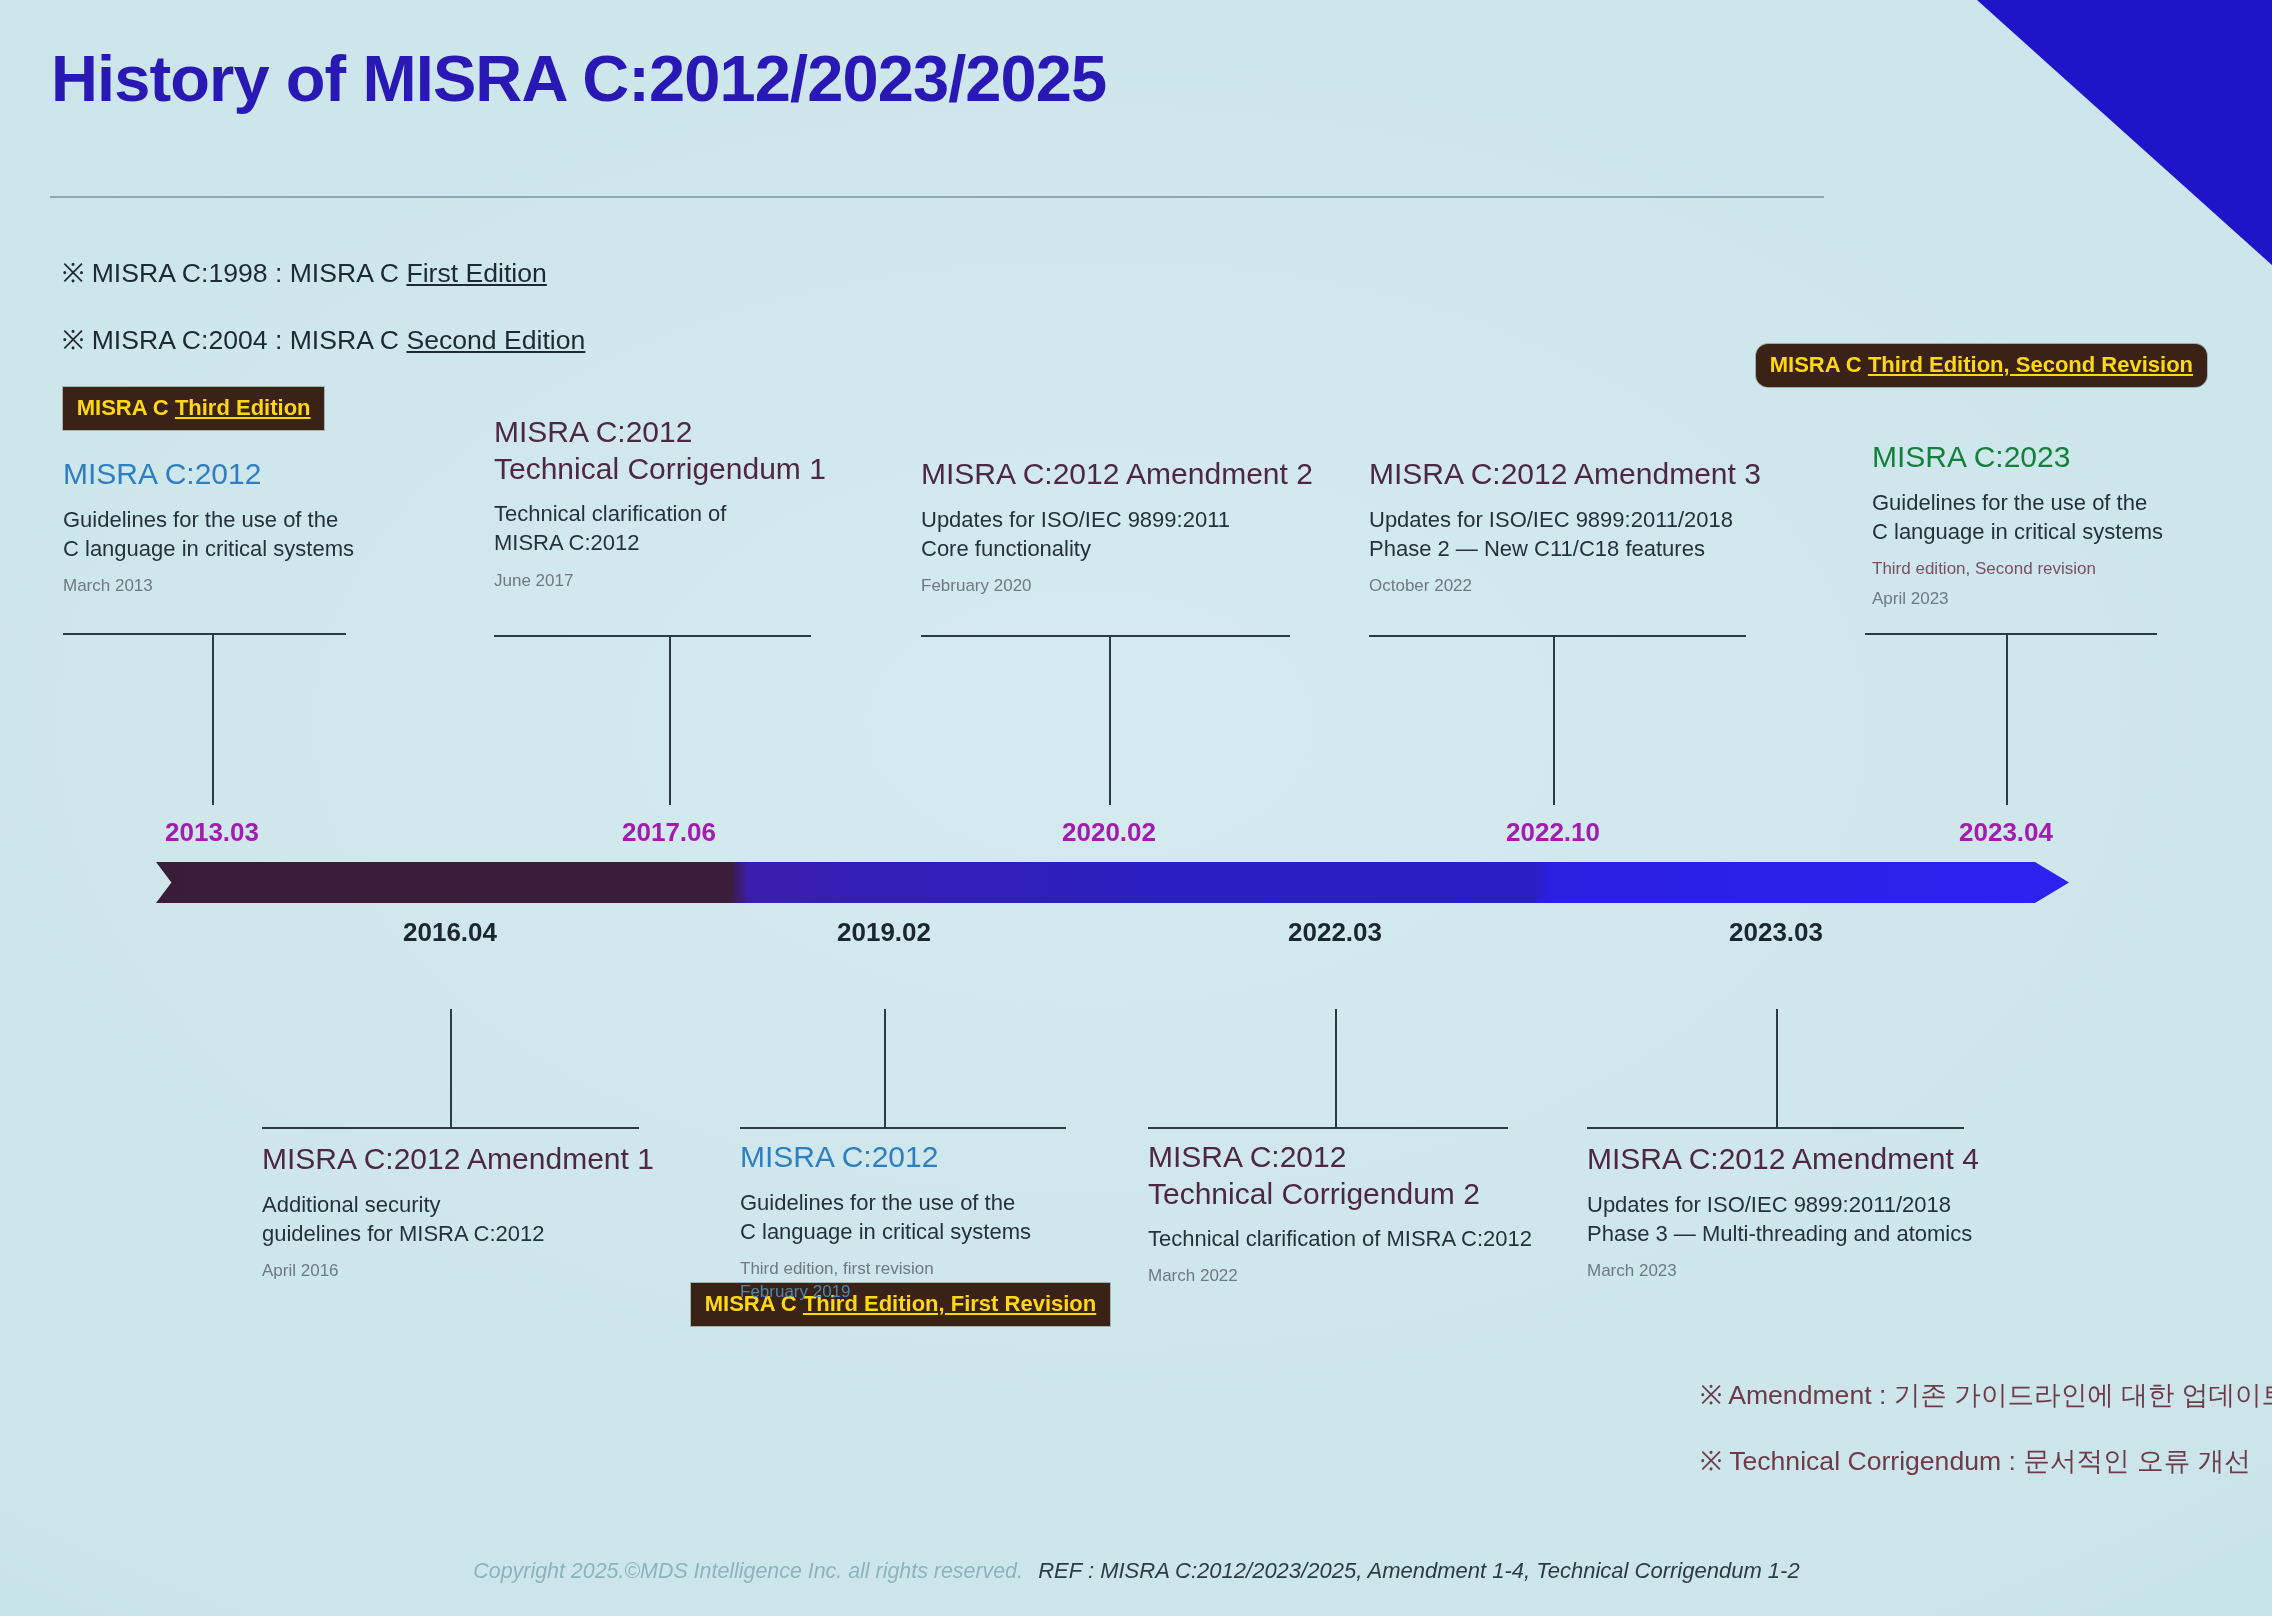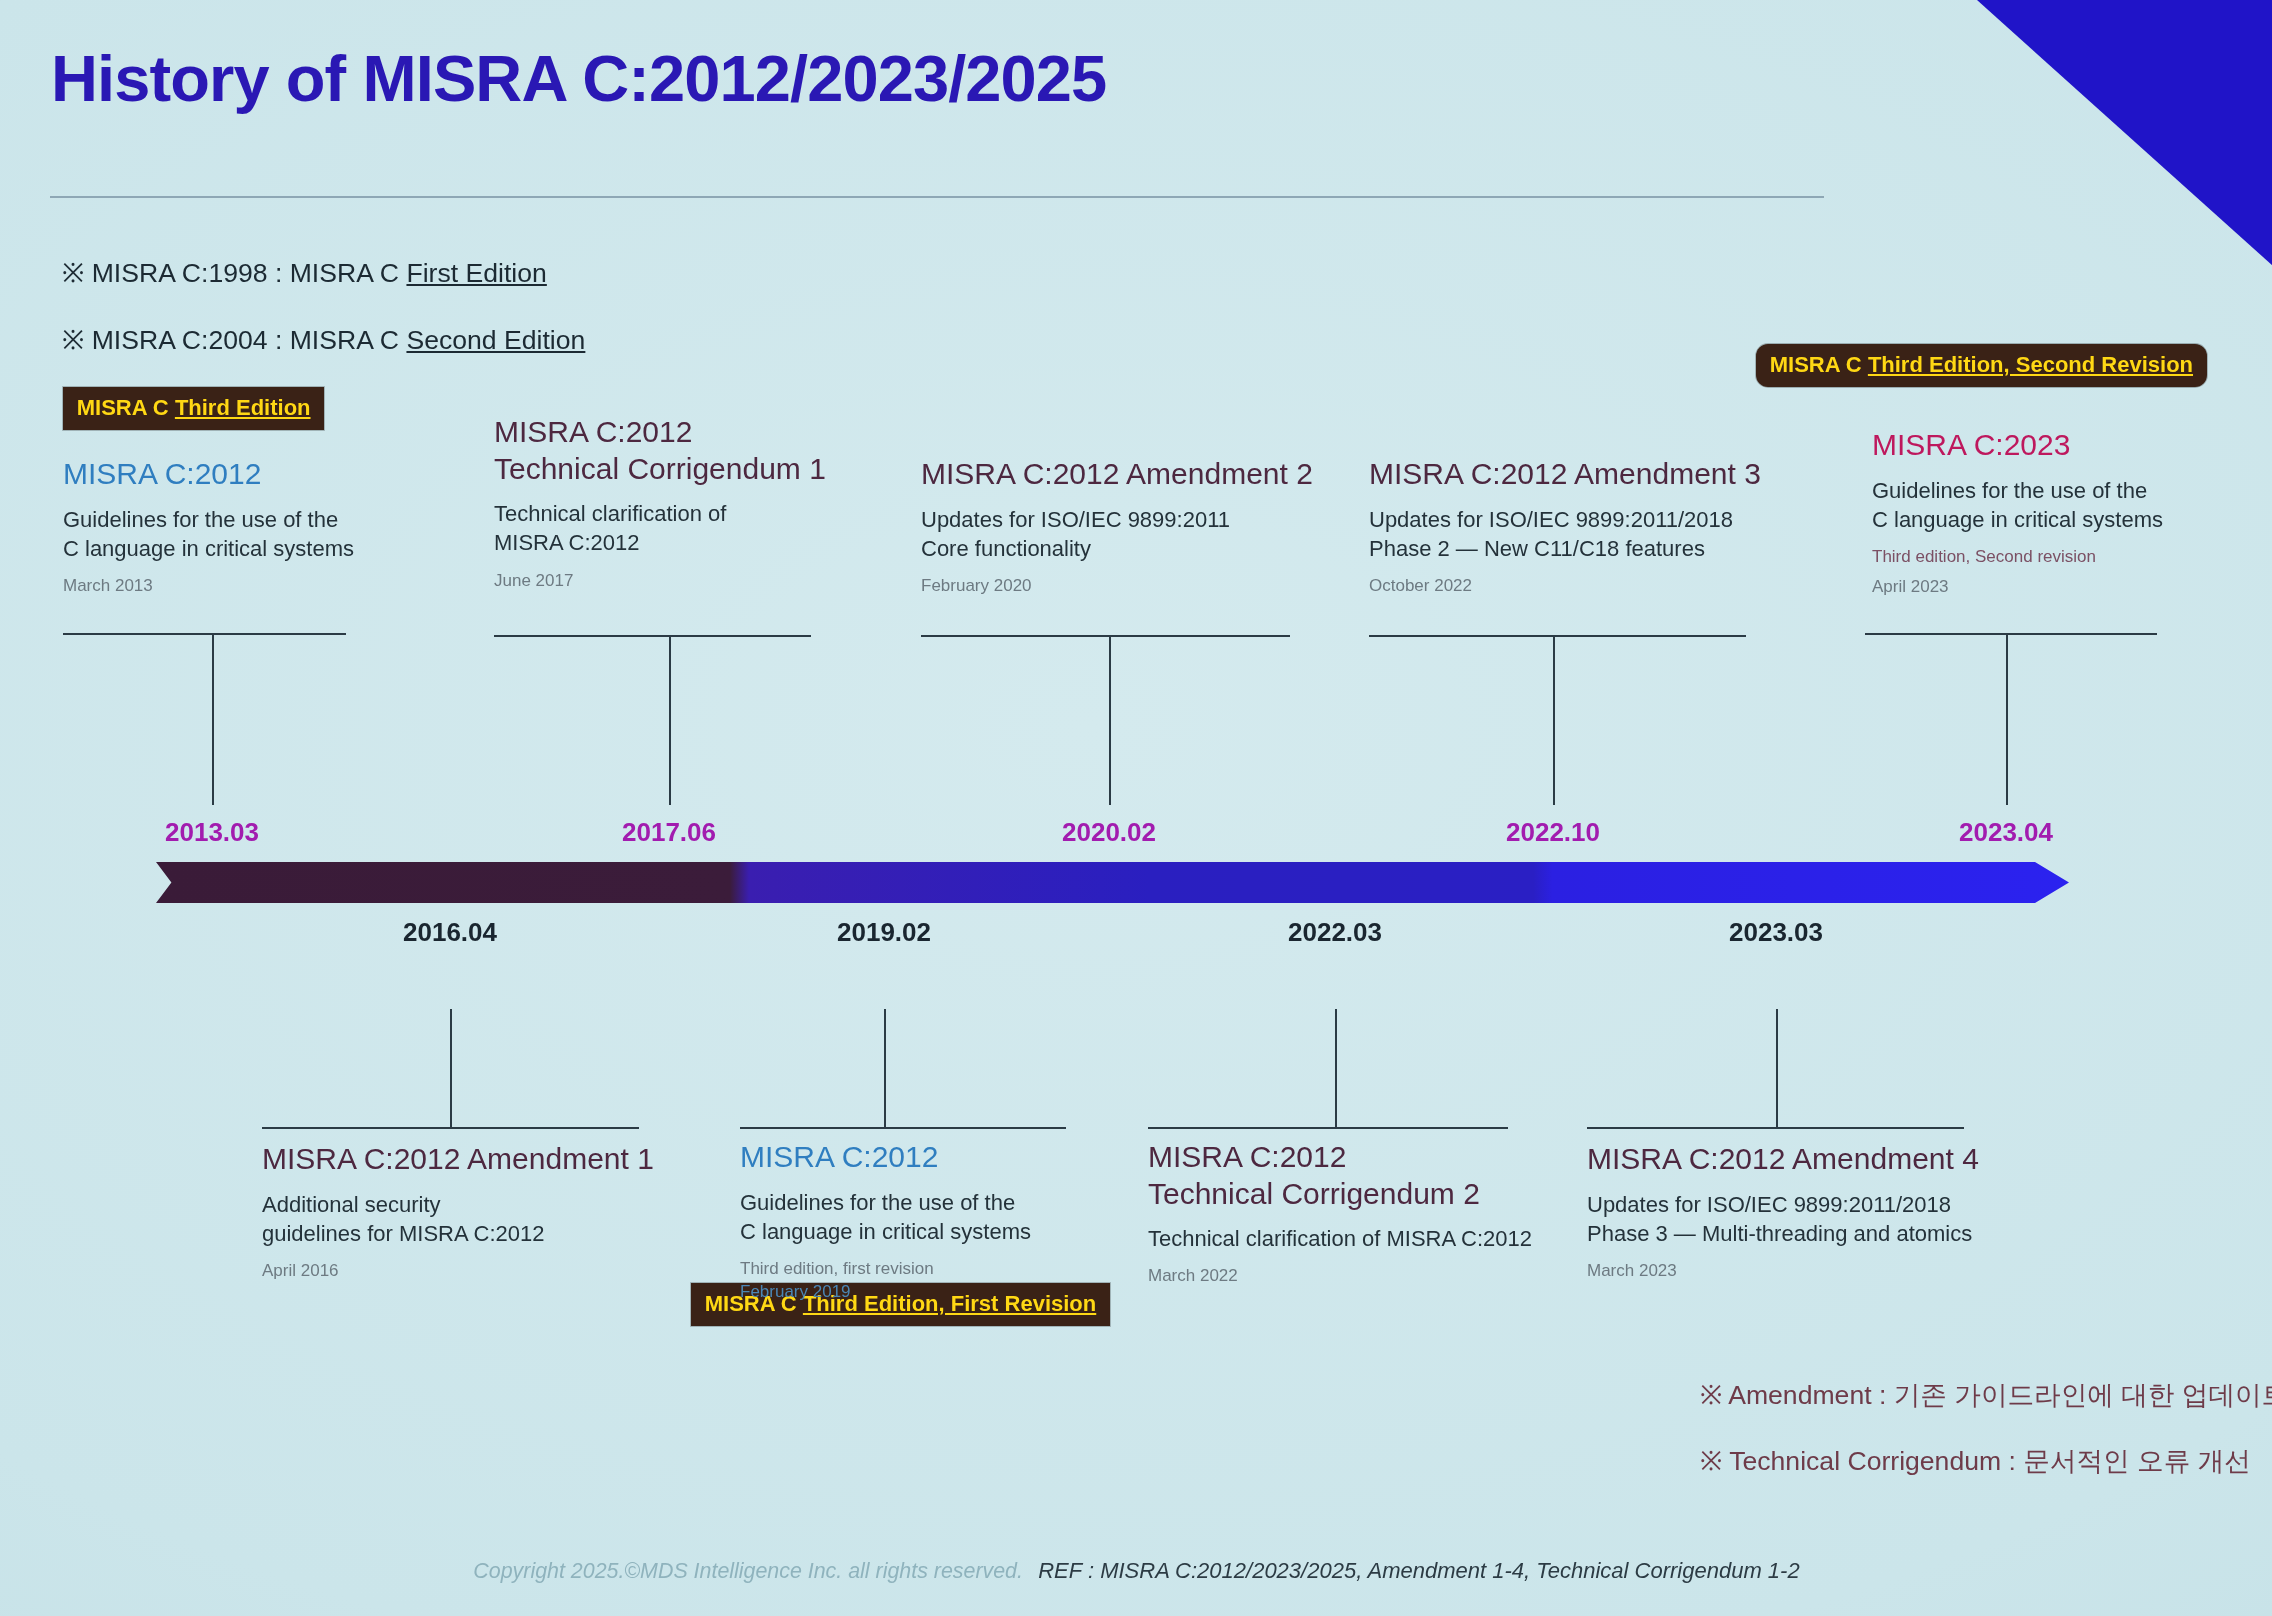--- a/index.html
+++ b/index.html
@@ -55,21 +55,21 @@
   .badge .u{text-decoration:underline;}
 
   
   .event{position:absolute;}
   .ev-title{
     font-size:30px;line-height:1.22;white-space:nowrap;
     margin:0 0 12px 0;
   }
   .ev-title.blue{color:#2f7ec0;}
   .ev-title.plum{color:#4d2840;}
-  .ev-title.plum2{color:#be185d;}
+  .ev-title.plum2{color:#15803d;margin-top:12px;}
   .ev-desc{
     font-size:22px;line-height:1.33;color:#24323a;white-space:nowrap;
     margin:0;
   }
   .ev-sub{
     font-size:17px;line-height:1.35;margin:0;white-space:nowrap;
   }
   .ev-sub.gray{color:#6d7a82;margin-top:12px;}
   .ev-sub.plumlt{color:#7b5064;margin-top:12px;}
   .ev-sub.bluelt{color:#4a86b4;}

